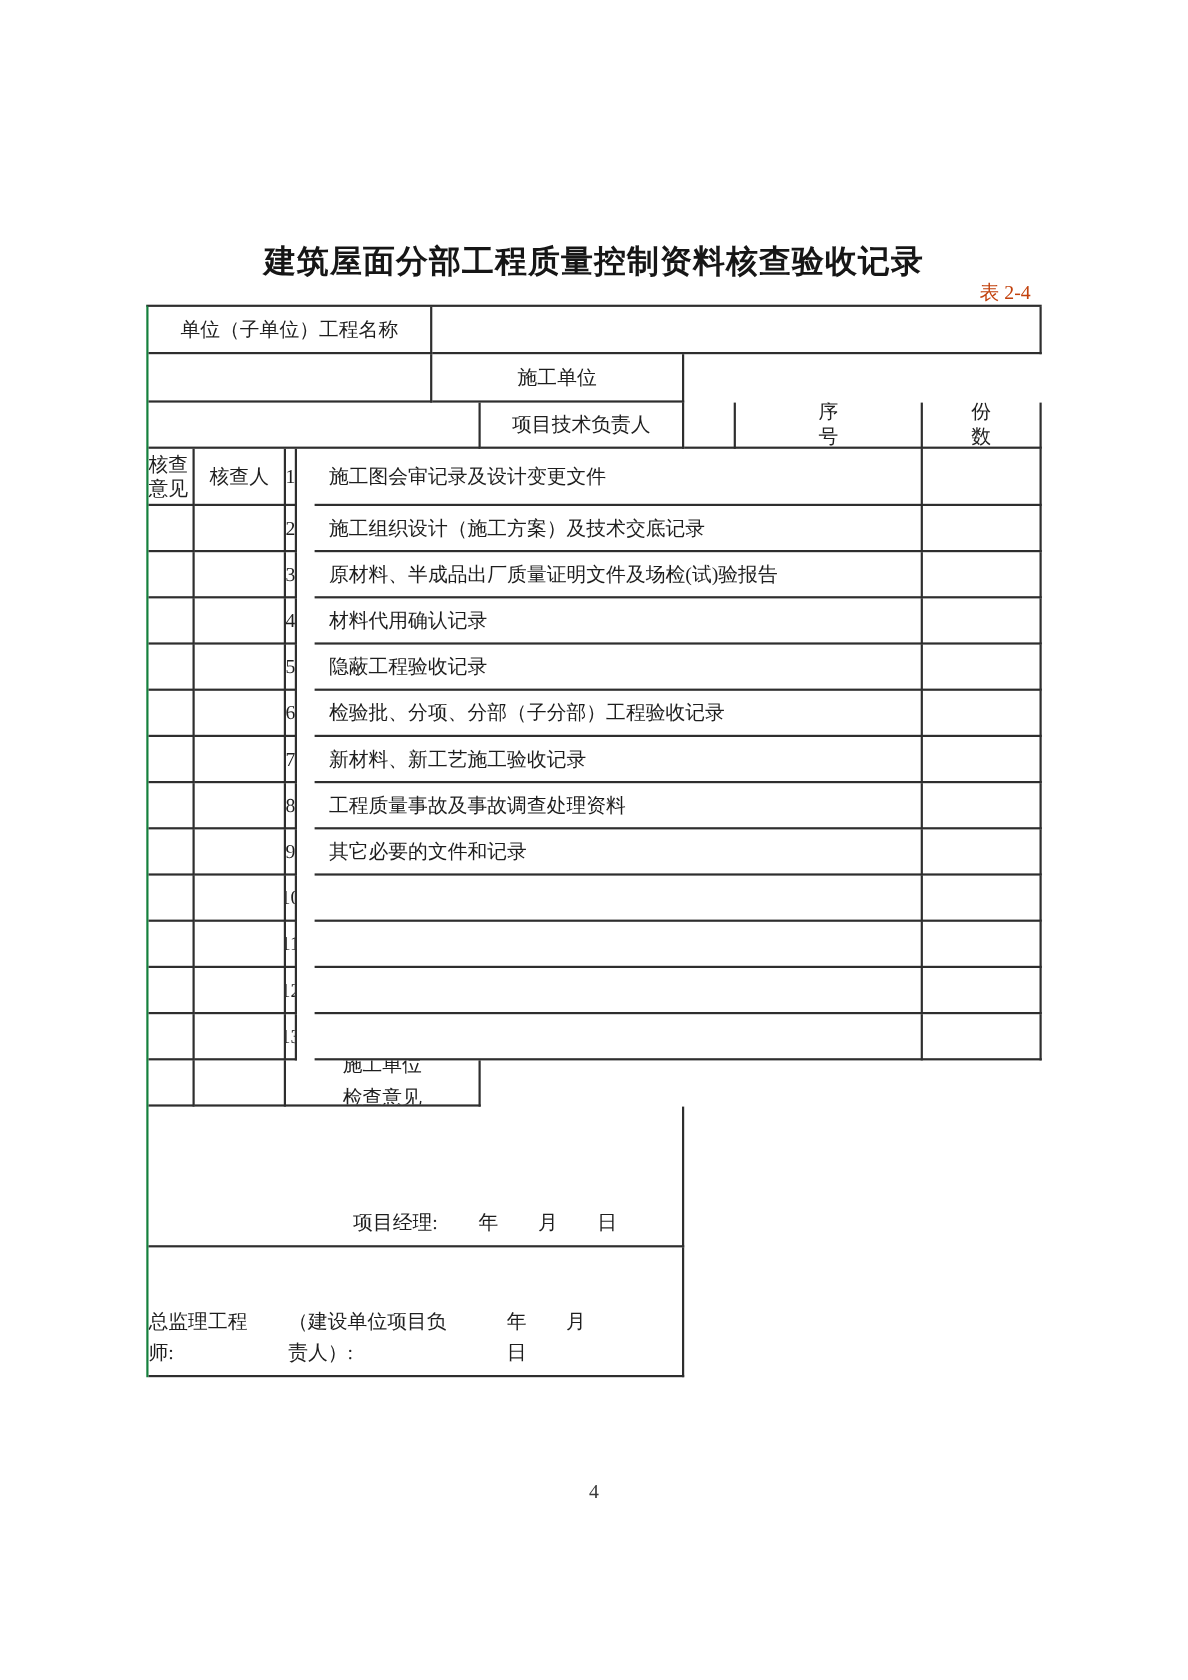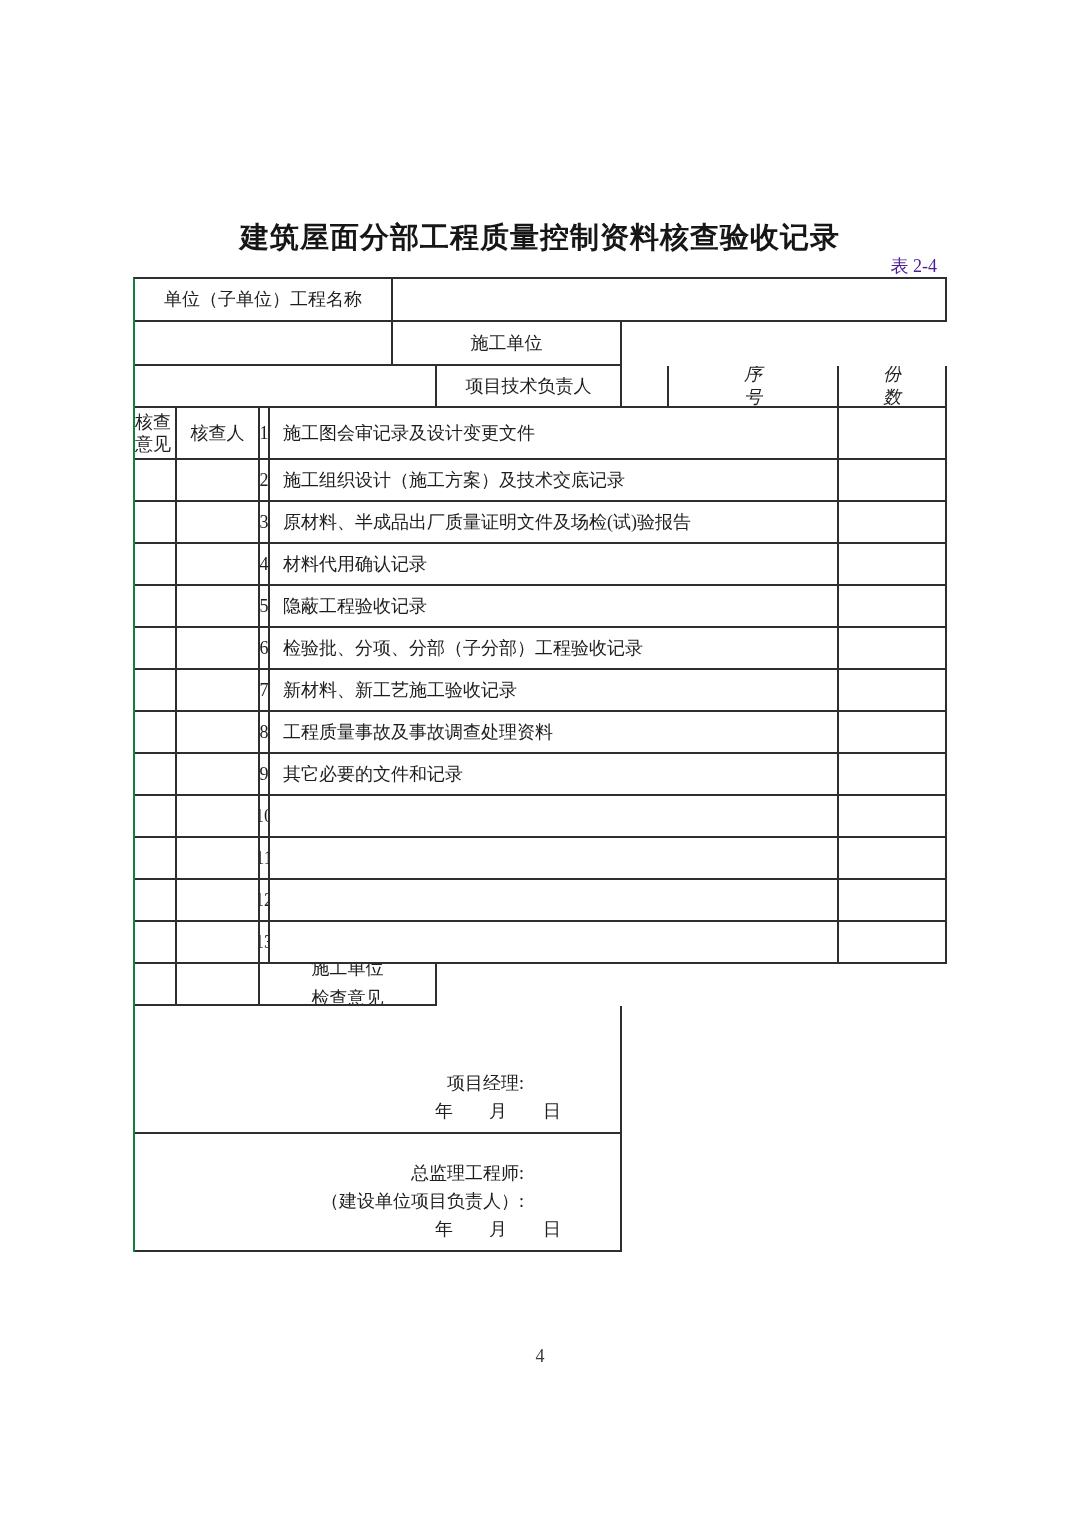--- a/index.html
+++ b/index.html
@@ -8,42 +8,42 @@
     font-family:"Liberation Serif","DejaVu Serif",serif; color:#1e1e1e;
     overflow:hidden;
   }
   .doc-title {
     position:absolute; top:218px; left:0; width:1080px; text-align:center;
     font-family:"Liberation Sans","DejaVu Sans",sans-serif;
     font-weight:bold; font-size:29px; letter-spacing:1px; color:#161616;
   }
   .table-tag {
     position:absolute; top:254px; left:133px; width:804px; text-align:right;
-    font-size:18px; color:#4c1d95;
+    font-size:18px; color:#c2410c;
   }
   .grid {
     position:absolute; top:277px; left:133px;
     display:grid;
     grid-template-columns:42px 83px 10px 123px 44px 185px 47px 170px 108px;
     grid-template-rows:43px 44px 42px 52px repeat(13,42px) 128px 118px;
     border-top:2px solid #2e2e2e; border-left:2px solid #15803d;
   }
   .cell {
     border-right:2px solid #2e2e2e; border-bottom:2px solid #2e2e2e;
     box-sizing:border-box; display:flex; align-items:center; justify-content:center;
     font-size:18px; overflow:hidden; line-height:1.25;
   }
   .sp2{grid-column:span 2}.sp3{grid-column:span 3}.sp4{grid-column:span 4}
   .sp5{grid-column:span 5}.sp6{grid-column:span 6}
-  .left { justify-content:flex-start; padding-left:13px; white-space:nowrap; }
+  .left { justify-content:flex-start; padding-left:13px; white-space:nowrap;margin-left:16px; }
   .wrap-narrow { display:block; width:1.15em; margin:12px auto; word-break:break-all;
-    text-align:center; line-height:1.3;font-style:italic; }
+    text-align:center; line-height:1.3; }
   .vlabel { flex-direction:column; line-height:1.65; }
   .sign-cell {
-    flex-direction:column; align-items:flex-end; justify-content:flex-end;
+    align-items:flex-end; justify-content:flex-end;
     padding:0 59px 6px 0; line-height:1.55;
   }
   .sign-cell .lbl { margin-right:37px; }
   .row { display:contents; }
   .page-number {
     position:absolute; top:1346px; left:0; width:1080px; text-align:center;
     font-size:18px; color:#3a3a3a;
   }
 </style>
 </head>

